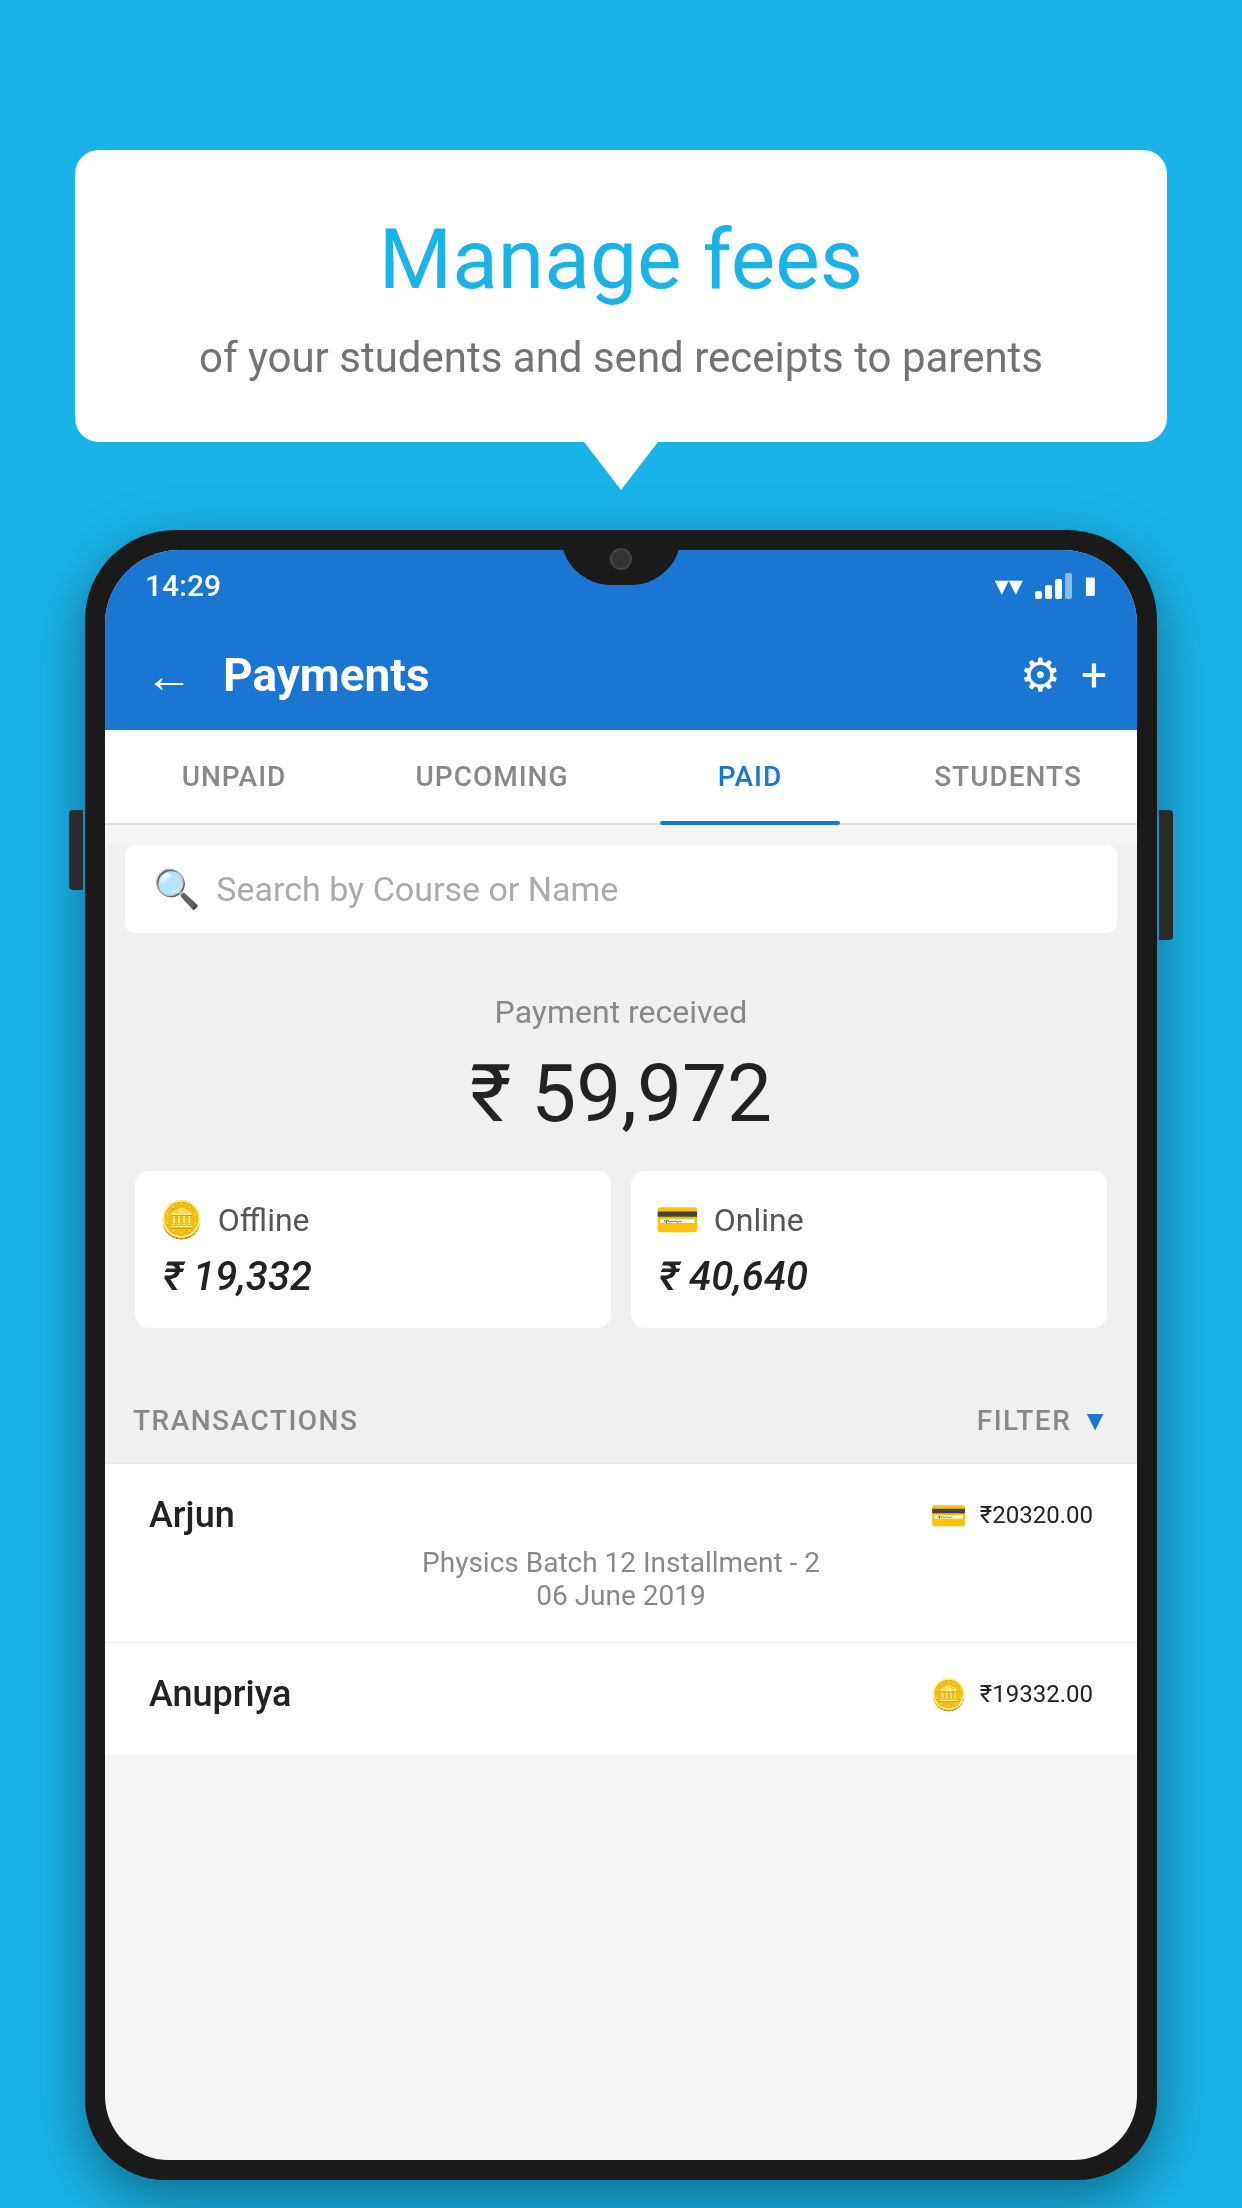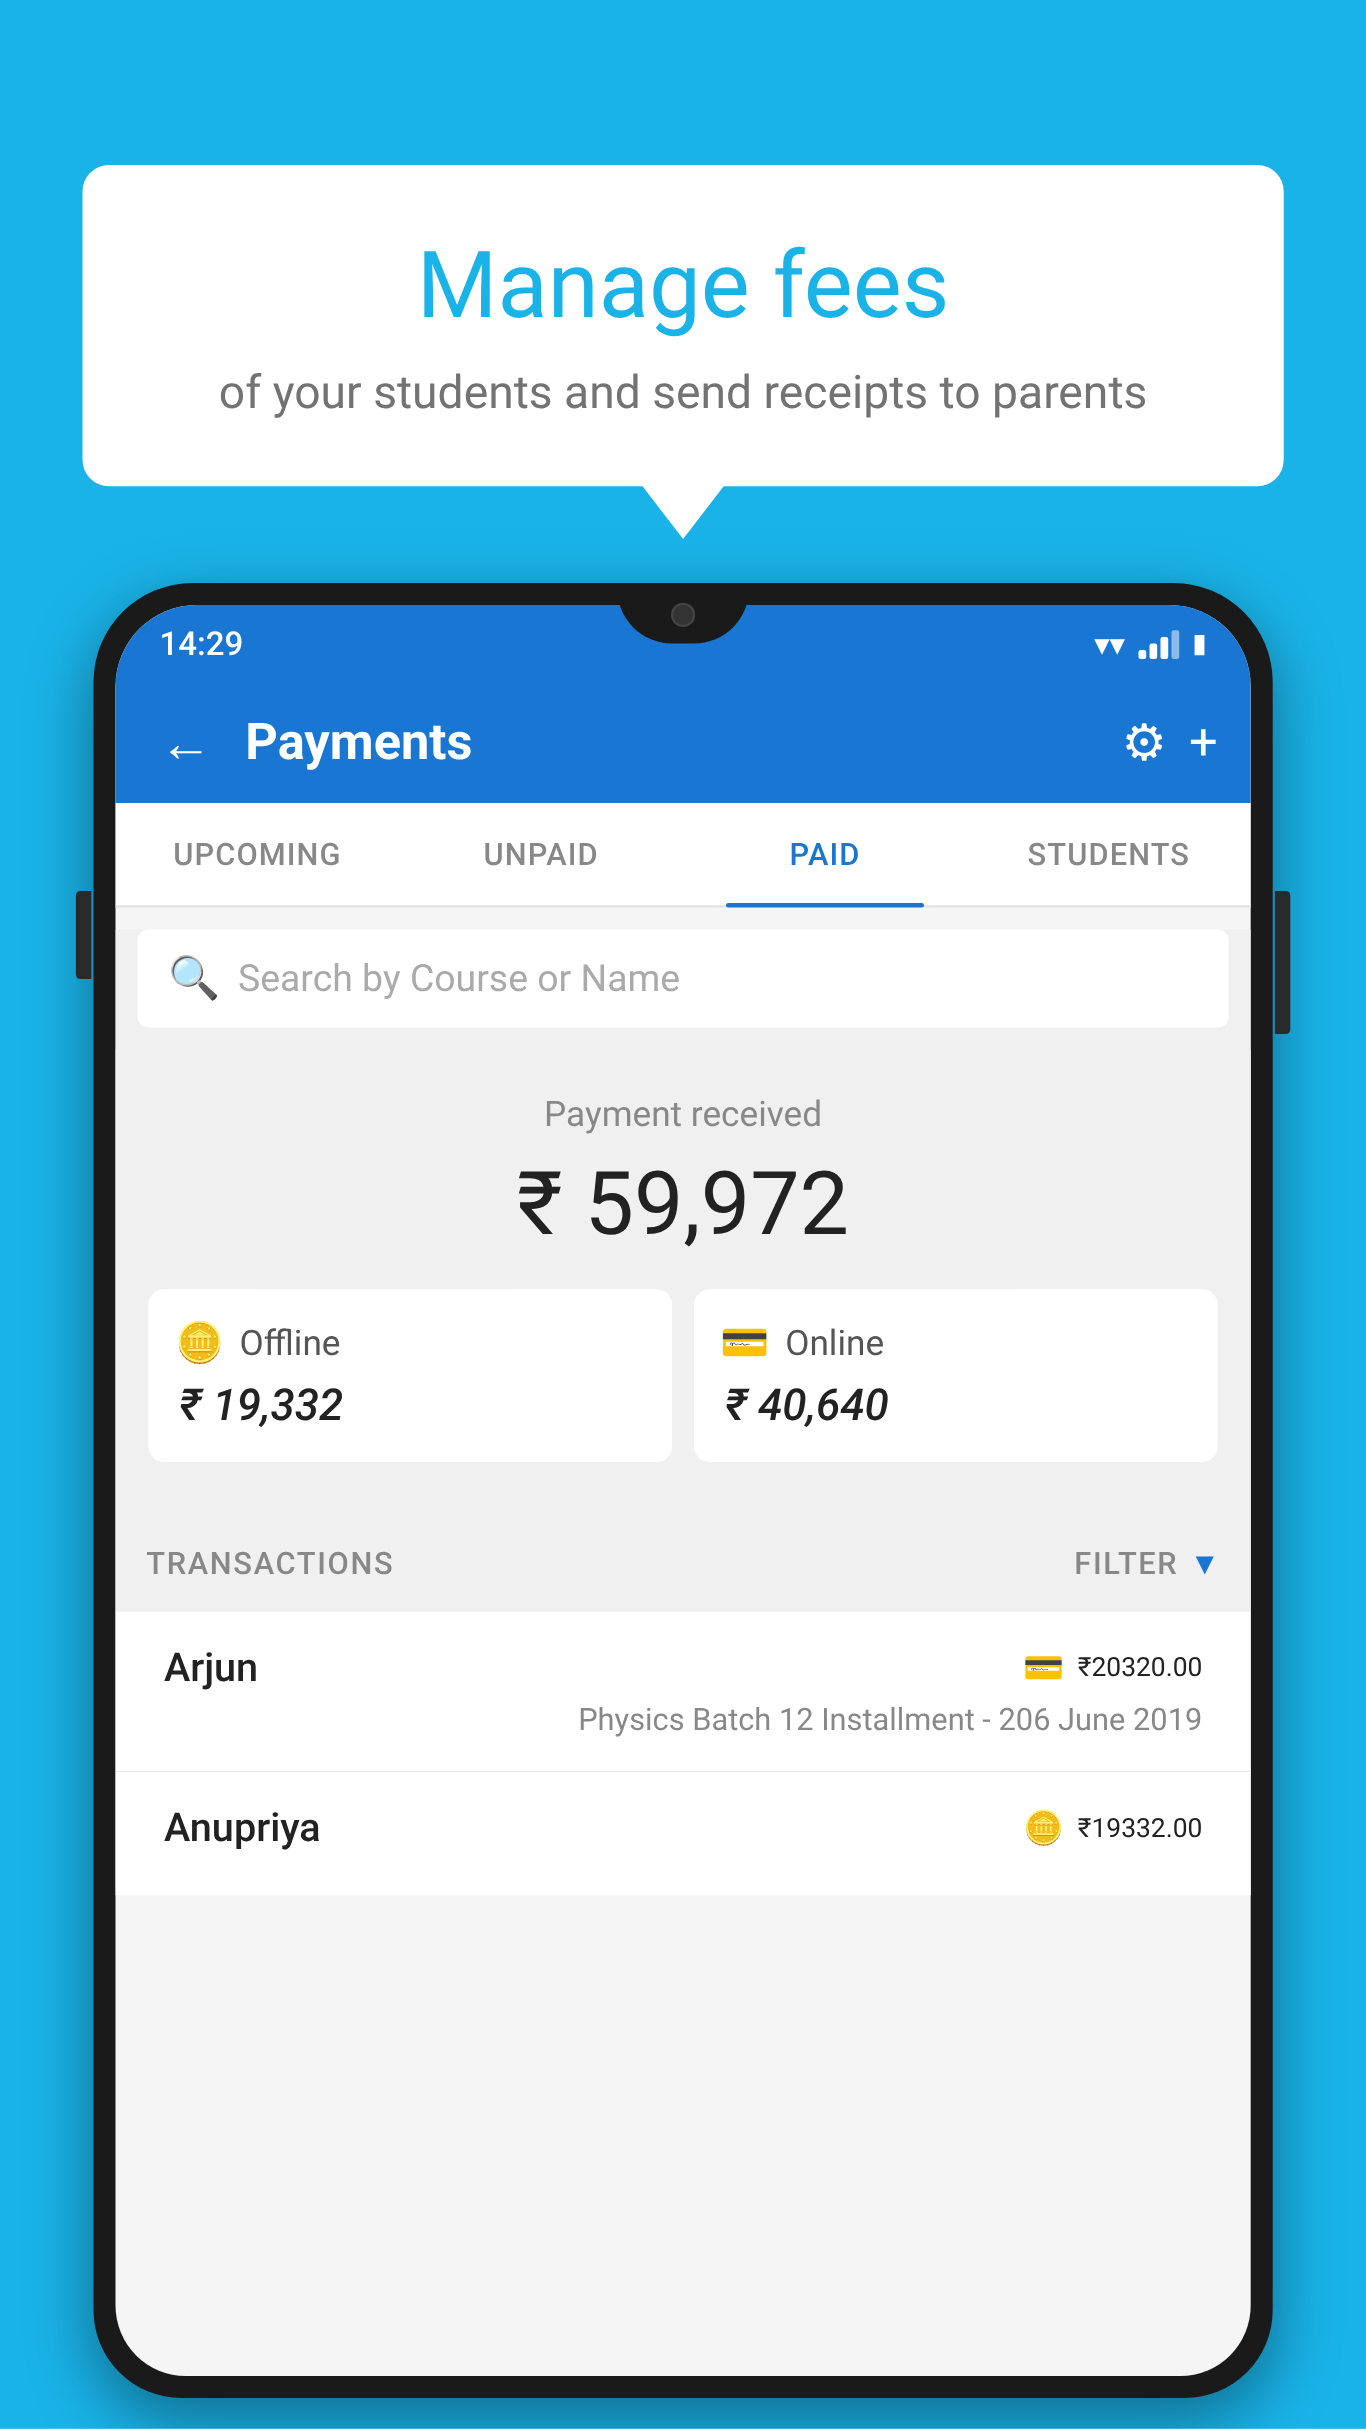--- a/index.html
+++ b/index.html
@@ -401,21 +401,22 @@
     }
 
     .transaction-amount {
       color: #222222;
       font-size: 24px;
     }
 
     .transaction-row-bottom {
       display: flex;
       align-items: center;
-      justify-content: flex-end;
+      justify-content: space-between;
+      flex-direction: column;
     }
 
     .transaction-course {
       color: #888888;
       font-size: 28px;
     }
 
     .transaction-date {
       color: #888888;
       font-size: 28px;
@@ -458,24 +459,24 @@
         <span class="app-bar-back">←</span>
         <span class="app-bar-title">Payments</span>
         <div class="app-bar-actions">
           <span class="app-bar-icon">⚙</span>
           <span class="app-bar-icon">+</span>
         </div>
       </div>
 
       <div class="tabs-container">
         <div class="tab">
+          <span>UNPAID</span>
+        </div>
+        <div class="tab">
           <span>UPCOMING</span>
-        </div>
-        <div class="tab">
-          <span>UNPAID</span>
         </div>
         <div class="tab active">
           <span>PAID</span>
         </div>
         <div class="tab">
           <span>STUDENTS</span>
         </div>
       </div>
 
       <div class="content-area">

